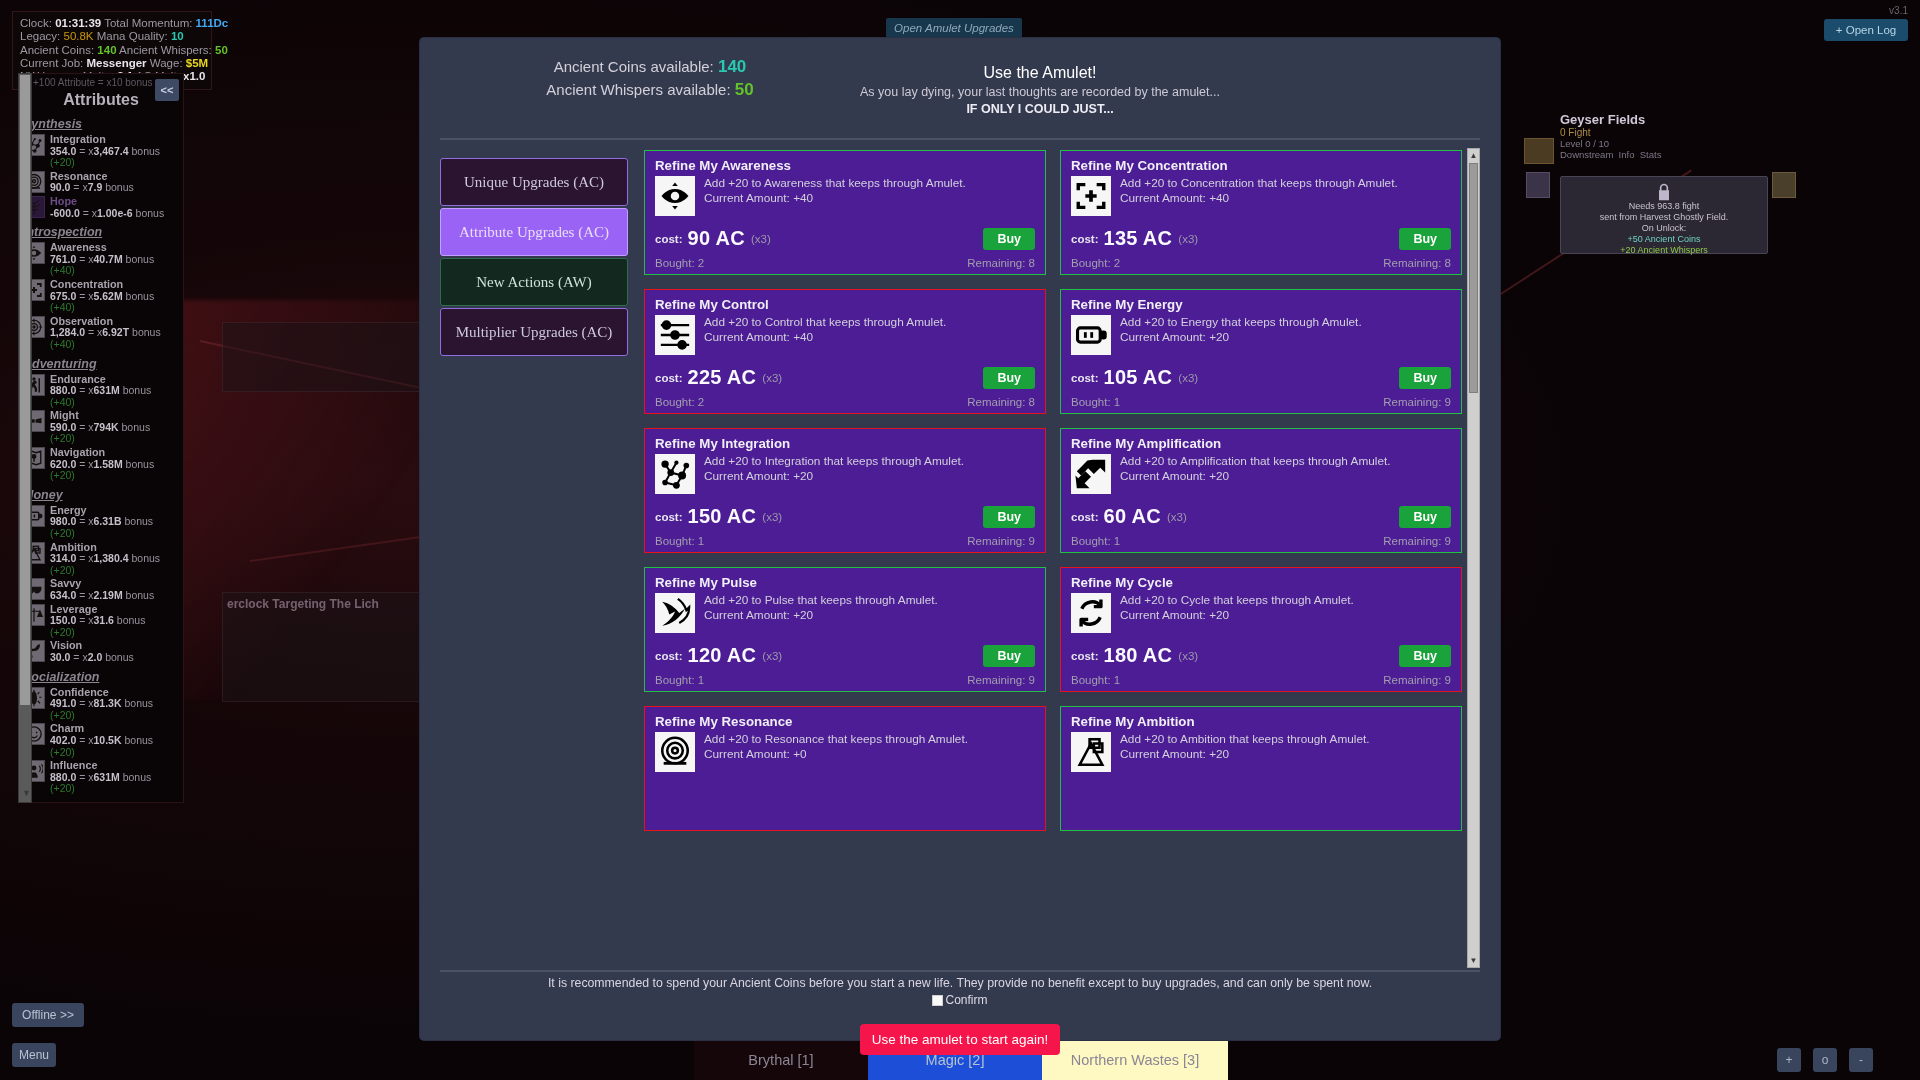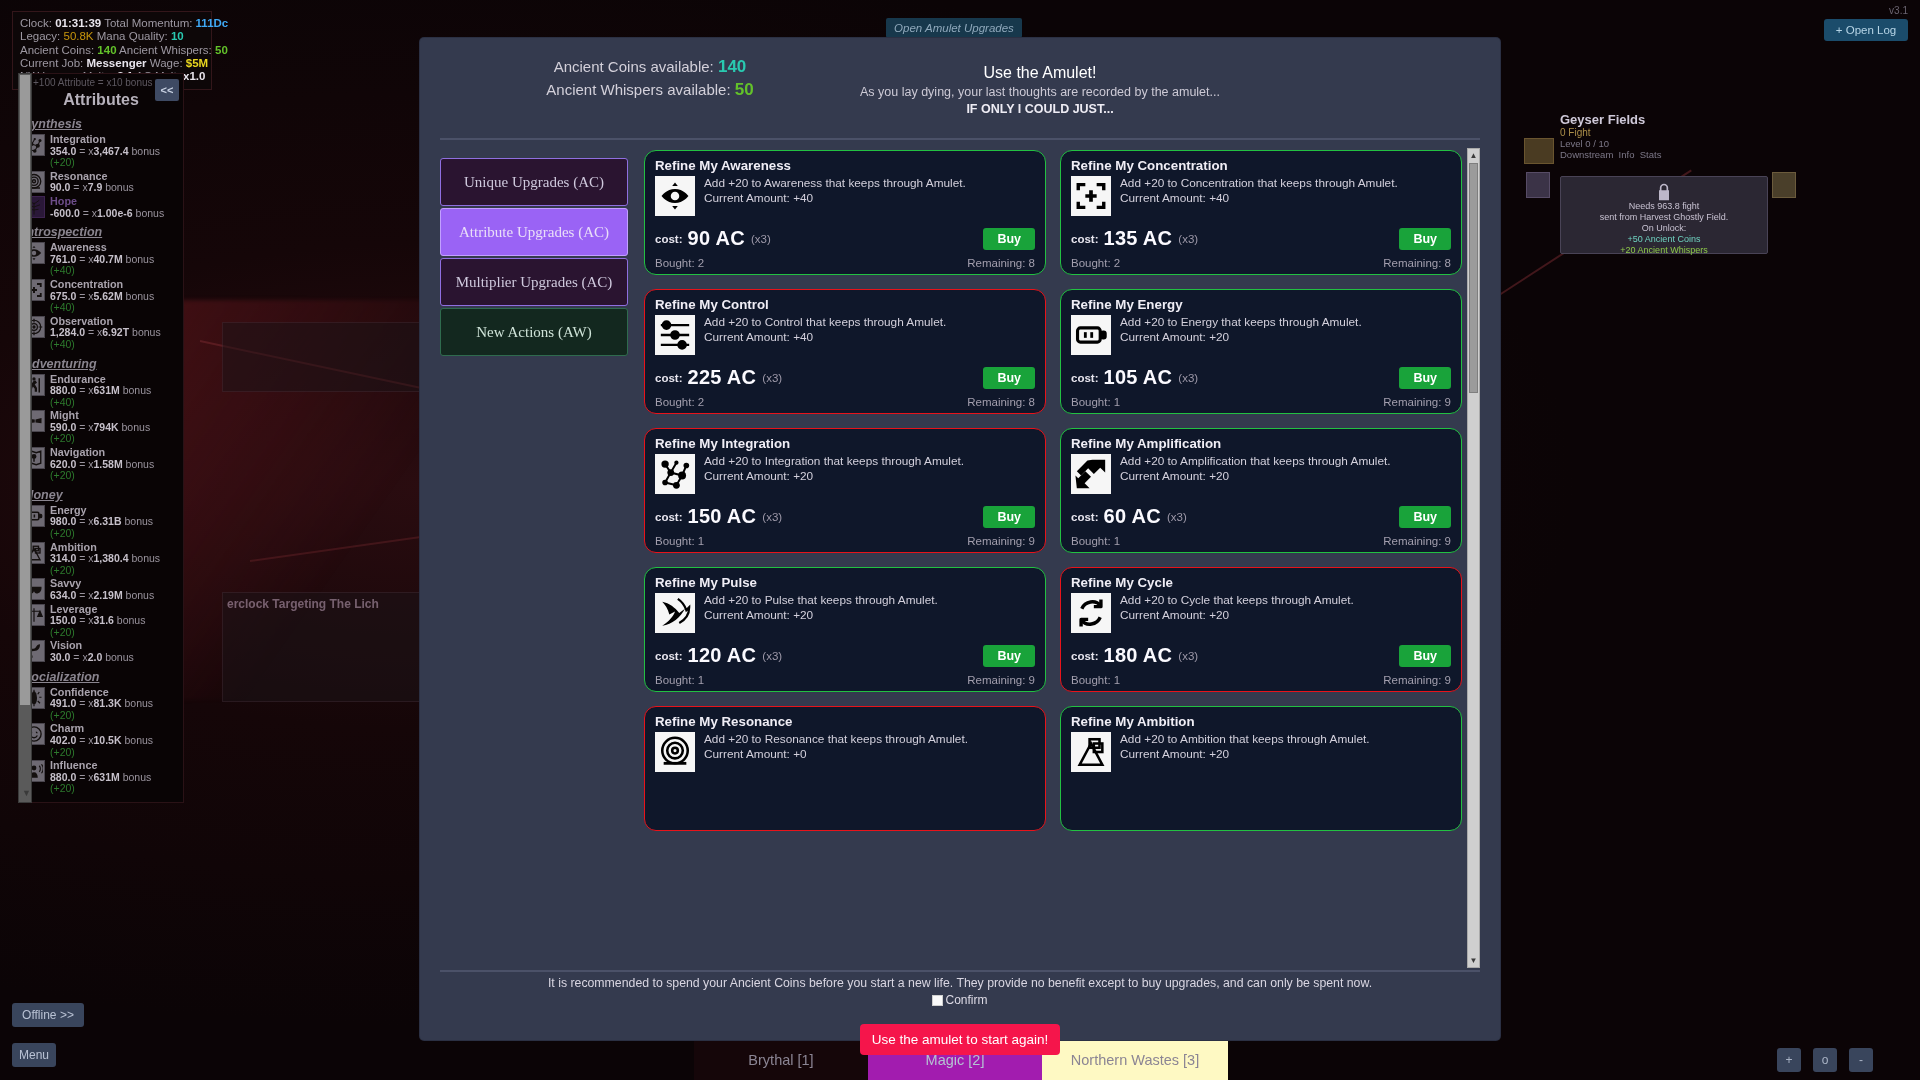--- a/index.html
+++ b/index.html
@@ -133,21 +133,21 @@
     border:1px solid #574c66;
   }
 
   .bottom-tabs { position:absolute; left:0; bottom:0; width:1920px; height:40px; }
   .bt {
     position:absolute; bottom:0; height:40px;
     display:flex; align-items:center; justify-content:center;
     font-size:14.5px; color:#8b8594;
   }
   #tab-brythal { left:694px; width:174px; background:#150609; }
-  #tab-magic   { left:868px; width:174px; background:#a21caf; color:#b5c2d2; }
+  #tab-magic   { left:868px; width:174px; background:#1d4ed8; color:#b5c2d2; }
   #tab-nw      { left:1042px; width:186px; background:#fef9c3; }
   .mini-btn {
     position:absolute; bottom:8px; width:24px; height:24px; border-radius:3px;
     background:#39455c; color:#aab4c6; font-size:12px;
     display:flex; align-items:center; justify-content:center;
   }
 
   
   .modal {
     position:absolute; left:420px; top:38px; width:1080px; height:1002px;
@@ -204,21 +204,21 @@
   .cards-area { position:relative; flex:1; }
   .cards-scroll {
     position:absolute; inset:0 14px 0 0;
     overflow:hidden;
   }
   .cards-grid {
     display:grid; grid-template-columns:1fr 1fr; gap:14px 14px;
     padding:2px 4px 0 2px;
   }
   .card {
-    background:#0f172a; border-radius:12px; padding:7px 10px 6px;
+    background:#4c1d95; border-radius:0; padding:7px 10px 6px;
     border:1px solid #22c142; height:125px; position:relative;
   }
   .card.unaff { border-color:#e8131a; }
   .card-title { font-size:13.3px; font-weight:bold; color:#f0eef6; margin-bottom:3px; }
   .card-mid { display:flex; gap:9px; }
   .card-icon {
     width:40px; height:40px; flex:0 0 40px; background:#f6f6f6;
     display:flex; align-items:center; justify-content:center; overflow:hidden;
   }
   .card-icon svg { width:34px; height:34px; display:block; }
@@ -546,22 +546,22 @@
         <div class="modal-sub">As you lay dying, your last thoughts are recorded by the amulet...</div>
         <div class="modal-sub-strong">IF ONLY I COULD JUST...</div>
       </div>
     </div>
     <div class="modal-divider"></div>
 
     <div class="modal-body">
       <div class="tabs-col" id="tabs-col">
           <div class="tab-btn">Unique Upgrades (AC)</div>
           <div class="tab-btn active">Attribute Upgrades (AC)</div>
+          <div class="tab-btn aw">New Actions (AW)</div>
           <div class="tab-btn">Multiplier Upgrades (AC)</div>
-          <div class="tab-btn aw">New Actions (AW)</div>
         </div>
       <div class="cards-area">
         <div class="cards-scroll">
           <div class="cards-grid" id="cards-grid">
               <div class="card">
                 <div class="card-title">Refine My Awareness</div>
                 <div class="card-mid">
                   <span class="card-icon">
                     <svg viewBox="0 0 24 24" fill="currentColor">
                       <path d="M12 7C6 7 2.5 12 2.5 12S6 17 12 17s9.5-5 9.5-5S18 7 12 7zm0 8a3 3 0 1 1 0-6 3 3 0 0 1 0 6z"></path>

